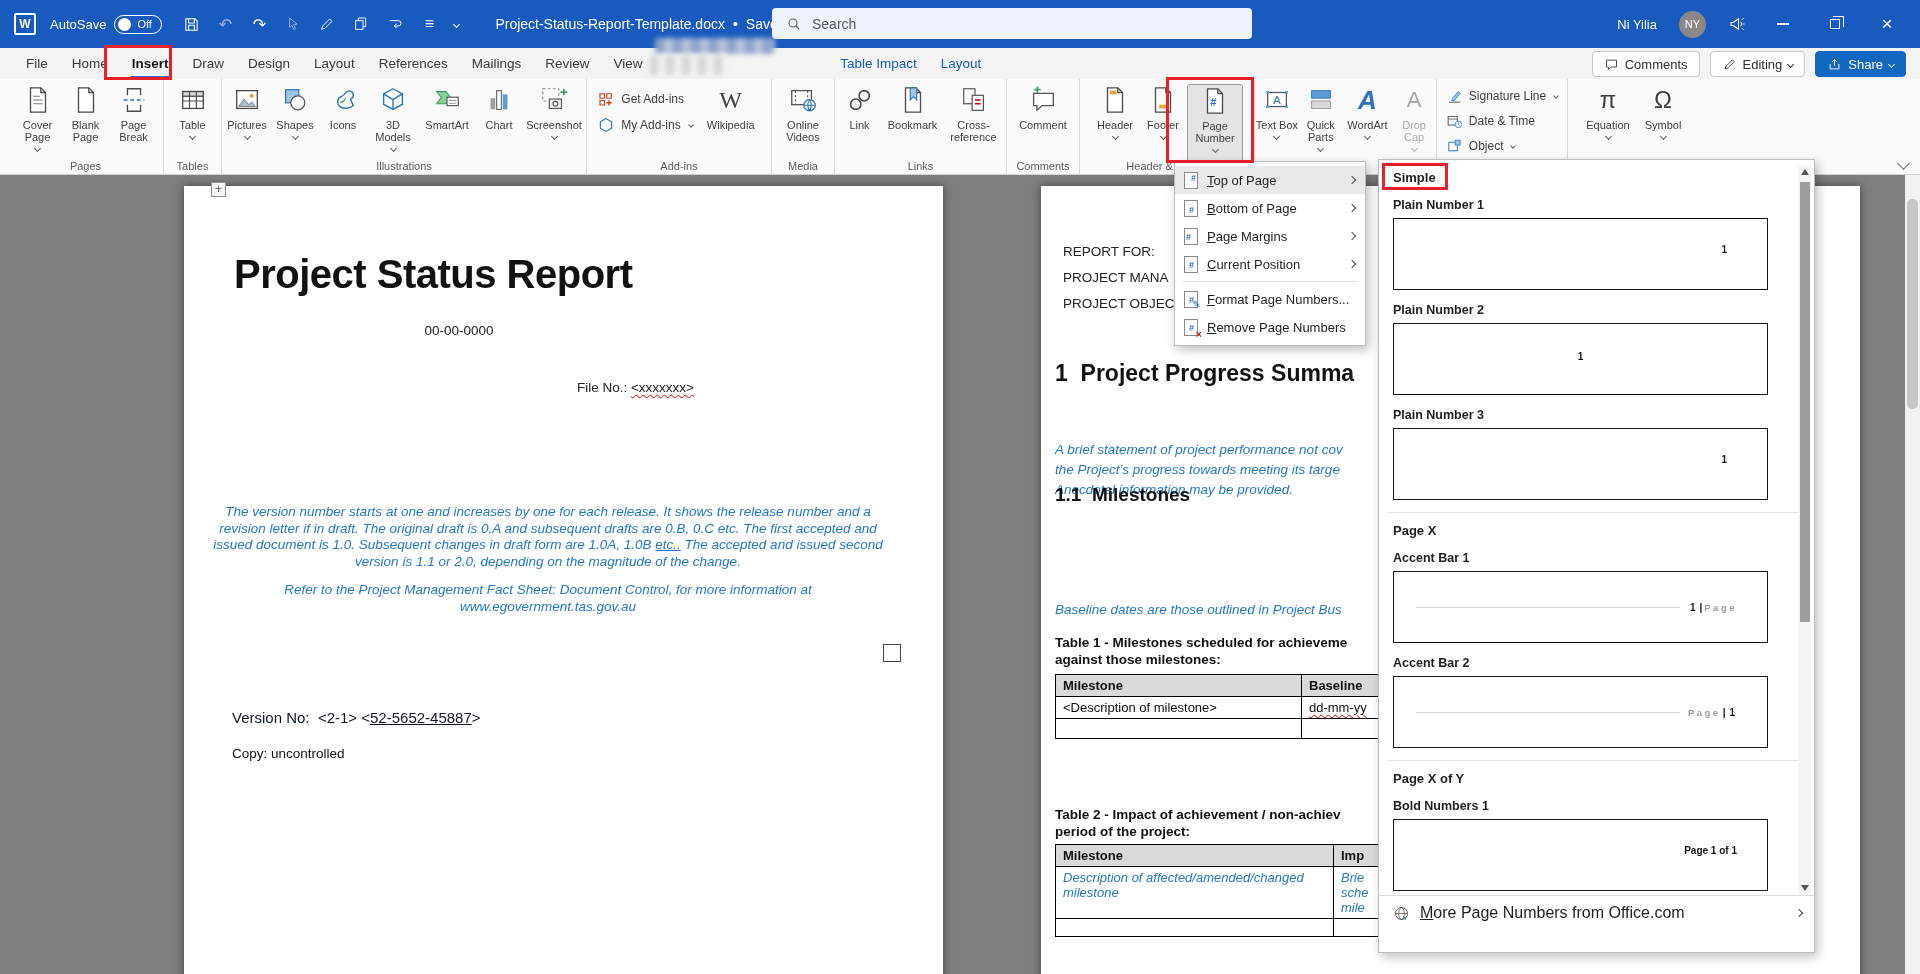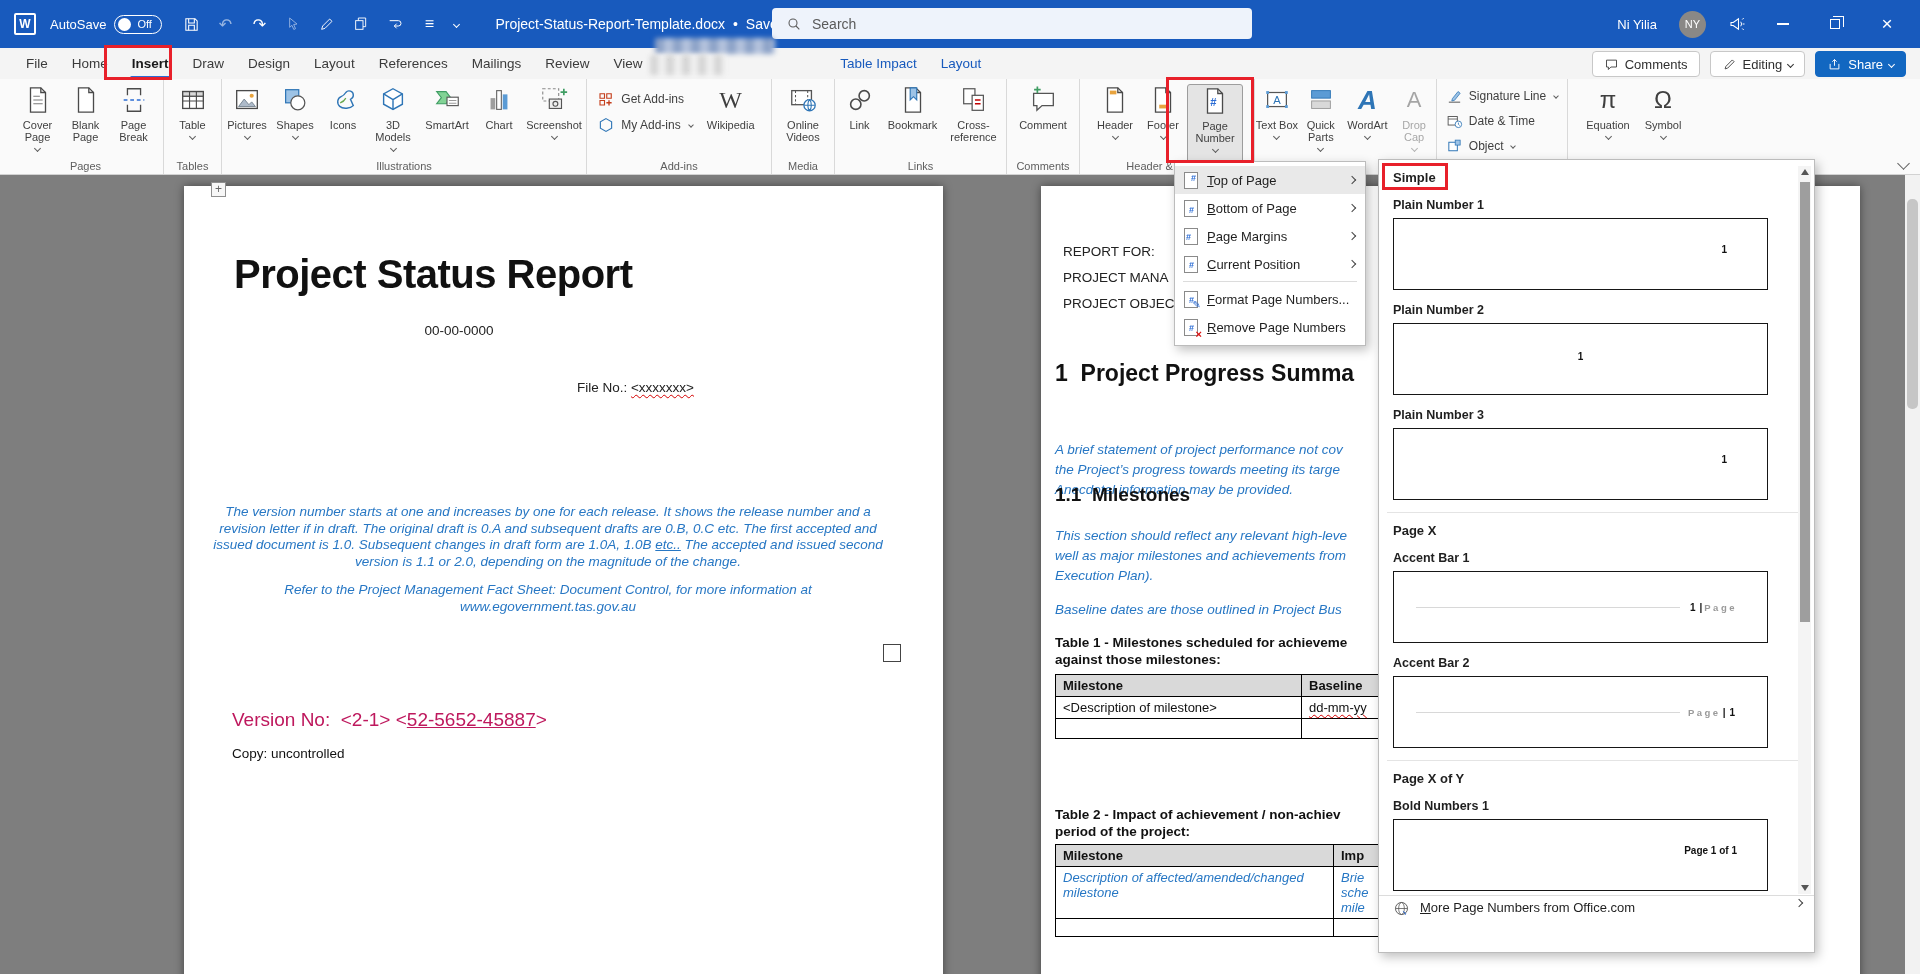--- a/index.html
+++ b/index.html
@@ -70,21 +70,21 @@
 
   
   .p1-title{position:absolute;left:50px;top:66px;font-size:40px;font-weight:bold;letter-spacing:-.5px;color:#111;}
   .p1-date{position:absolute;left:50px;top:137px;width:450px;text-align:center;font-size:13.5px;color:#222;}
   .p1-file{position:absolute;left:300px;top:194px;width:210px;text-align:right;font-size:13.5px;color:#222;}
   .wavy{text-decoration:underline wavy #d40000 1px;text-underline-offset:2px;}
   .blue-i{color:#2777c4;font-style:italic;font-size:13.5px;line-height:16.5px;}
   .p1-para1{position:absolute;left:26px;top:318px;width:676px;text-align:center;}
   .p1-para2{position:absolute;left:26px;top:396px;width:676px;text-align:center;}
   .p1-check{position:absolute;left:699px;top:458px;width:18px;height:18px;border:1.2px solid #444;}
-  .p1-version{position:absolute;left:48px;top:523px;font-size:19px;color:#be185d;white-space:pre-wrap;}
+  .p1-version{position:absolute;left:48px;top:523px;font-size:15px;color:#0f172a;white-space:pre-wrap;}
   .p1-copy{position:absolute;left:48px;top:560px;font-size:13.5px;color:#111;}
   .ul{text-decoration:underline;}
 
   
   .p2-caps{position:absolute;left:22px;font-size:13.5px;color:#222;white-space:nowrap;}
   .p2-h1{position:absolute;left:14px;top:174px;font-size:23px;font-weight:bold;color:#111;white-space:pre-wrap;}
   .p2-h2{position:absolute;left:14px;top:298px;font-size:19px;font-weight:bold;color:#111;white-space:pre-wrap;}
   .p2-blue{position:absolute;left:14px;line-height:20px;white-space:nowrap;}
   .p2-cap{position:absolute;left:14px;font-size:13.5px;font-weight:bold;line-height:17px;color:#111;white-space:nowrap;}
   .dtable{position:absolute;left:14px;border-collapse:collapse;font-size:13px;color:#111;}
@@ -113,21 +113,21 @@
   .gname{font-weight:bold;font-size:12.5px;margin:13px 0 6px;}
   .gbox{width:375px;height:72px;border:1.5px solid #161616;position:relative;background:#fff;}
   .gnum{position:absolute;font-size:10px;font-weight:bold;color:#111;}
   .gnum.r{right:40px;top:25px;}
   .gnum.c{left:50%;top:27px;transform:translateX(-50%);}
   .gaccent{position:absolute;left:22px;right:30px;top:30px;display:flex;align-items:center;}
   .gaccent .ln{flex:1;height:1px;background:#d8d8d8;margin-right:8px;}
   .gaccent .w{color:#9a9a9a;font-size:9.5px;letter-spacing:2.5px;font-weight:bold;}
   .gaccent .n{font-size:10px;font-weight:bold;color:#111;margin:0 2px;}
   .gdivider{height:1px;background:#e4e4e4;margin:12px -14px 0 -6px;}
-  .gfoot{display:flex;gap:10px;height:26px;position:relative;font-size:13px;}
+  .gfoot{display:flex;align-items:center;gap:10px;height:26px;position:relative;font-size:16px;}
   .gfoot .sub{position:absolute;right:-14px;width:6px;height:6px;border-right:1.4px solid #444;border-top:1.4px solid #444;transform:rotate(45deg);}
   .gfoot.disabled{color:#a6a6a6;}
   .gscroll{position:absolute;right:3px;top:6px;width:13px;height:728px;background:#f4f4f4;}
   .gscroll .up{position:absolute;top:3px;left:2.5px;width:0;height:0;border-left:4px solid transparent;border-right:4px solid transparent;border-bottom:6px solid #555;}
   .gscroll .down{position:absolute;bottom:3px;left:2.5px;width:0;height:0;border-left:4px solid transparent;border-right:4px solid transparent;border-top:6px solid #555;}
   .gscroll .gthumb{position:absolute;left:1.5px;top:16px;width:10px;height:440px;background:#9e9e9e;}
   .gfsep{height:1px;background:#dcdcdc;margin:4px -26px 4px -14px;}
 
   svg{display:block;}
 </style>
@@ -723,25 +723,20 @@
     <div class="p2-caps" style="top:58px;">REPORT FOR:</div>
     <div class="p2-caps" style="top:84px;">PROJECT MANA</div>
     <div class="p2-caps" style="top:110px;">PROJECT OBJEC</div>
     <div class="p2-h1">1  Project Progress Summa</div>
     <div class="p2-blue blue-i" style="top:228px;margin-top:26px;">
       <div>A brief statement of project performance not cov</div>
         <div>the Project’s progress towards meeting its targe</div>
         <div>Anecdotal information may be provided.</div>
     </div>
     <div class="p2-h2">1.1  Milestones</div>
-    <div class="p2-blue blue-i" style="top:340px;">
-      <div>This section should reflect any relevant high-leve</div>
-        <div>well as major milestones and achievements from</div>
-        <div>Execution Plan).</div>
-    </div>
     <div class="p2-blue blue-i" style="top:414px;">Baseline dates are those outlined in Project Bus</div>
     <div class="p2-cap" style="top:448px;">
       <div>Table 1 - Milestones scheduled for achieveme</div>
         <div>against those milestones:</div>
     </div>
     <table class="dtable" style="top:488px;width:660px;">
       <tbody>
           <tr>
             <th style="width:246px;">Milestone</th>
             <th>Baseline</th>

